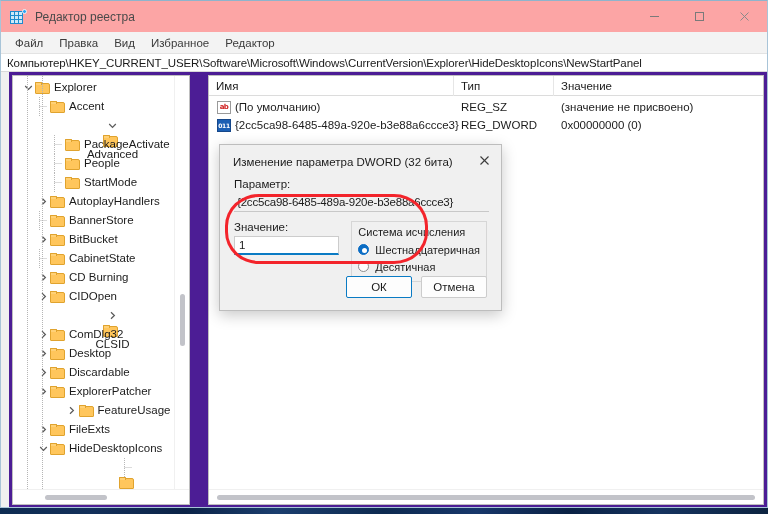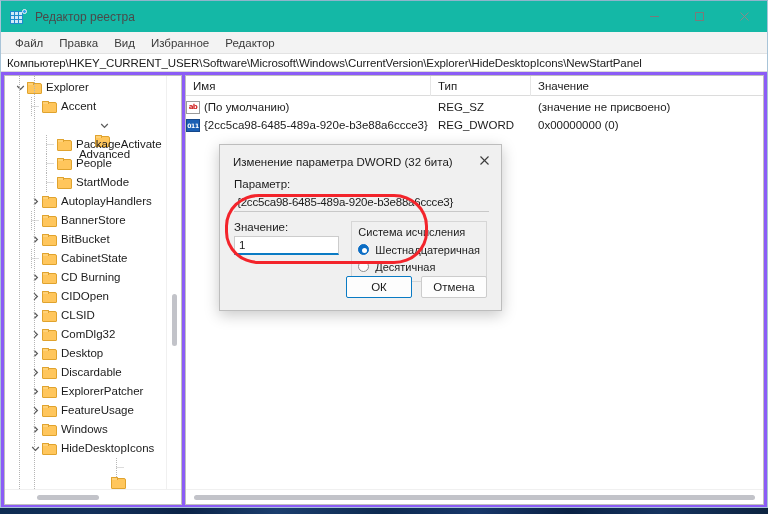--- a/index.html
+++ b/index.html
@@ -21,21 +21,21 @@
     background: #f0f0f0;
     border: 1px solid #a8c4d8;
     border-top: 1px solid #8fb4cc;
     display: flex;
     flex-direction: column;
   }
 
   
   #titlebar {
     height: 31px;
-    background: #14b8a6;
+    background: #fca5a5;
     display: flex;
     align-items: center;
     flex-shrink: 0;
     position: relative;
   }
   #app-icon {
     width: 16px; height: 16px;
     margin-left: 9px;
     position: relative;
     flex-shrink: 0;
@@ -108,24 +108,25 @@
     font-size: 11.5px;
     color: #1b1b1b;
     white-space: nowrap;
     letter-spacing: -0.1px;
   }
 
   
   #panes {
     flex: 1;
     display: flex;
-    background: #8b5cf6;
+    background: #4c1d95;
     padding: 3px 3px 2px 3px;
-    gap: 3px;
+    gap: 18px;
     min-height: 0;
+    margin-left: 8px;
   }
 
   
   #tree-pane {
     width: 178px;
     background: #ffffff;
     border: 1px solid #bfbfbf;
     position: relative;
     display: flex;
     flex-direction: column;
@@ -256,21 +257,21 @@
     padding-top: 2px;
   }
   .list-row {
     height: 18px;
     display: flex;
     align-items: center;
     font-size: 11.5px;
     color: #1b1b1b;
     white-space: nowrap;
   }
-  .cell-name { width: 245px; display: flex; align-items: center; padding-left: 0; }
+  .cell-name { width: 245px; display: flex; align-items: center; padding-left: 8px; }
   .cell-type { width: 100px; padding-left: 7px; }
   .cell-value { flex: 1; padding-left: 7px; }
 
   .val-icon {
     width: 14px; height: 13px;
     margin-right: 4px;
     flex-shrink: 0;
     border: 1px solid #9a9a9a;
     background: #ffffff;
     display: flex;
@@ -637,21 +638,21 @@
               <svg width="9" height="9" viewBox="0 0 9 9">
                 <polyline points="3,1.2 6.4,4.5 3,7.8" fill="none" stroke="#5a5a5a" stroke-width="1.2"></polyline>
               </svg>
             </span>
             <span class="folder">
               <span class="back"></span>
               <span class="tab"></span>
             </span>
             <span class="tree-label">CIDOpen</span>
           </div>
-          <div class="tree-row" style="padding-left: 23px;">
+          <div class="tree-row" style="padding-left: 23px; flex-direction: column;">
             <span class="twisty">
               <svg width="9" height="9" viewBox="0 0 9 9">
                 <polyline points="3,1.2 6.4,4.5 3,7.8" fill="none" stroke="#5a5a5a" stroke-width="1.2"></polyline>
               </svg>
             </span>
             <span class="folder">
               <span class="back"></span>
               <span class="tab"></span>
             </span>
             <span class="tree-label">CLSID</span>
@@ -697,21 +698,21 @@
               <svg width="9" height="9" viewBox="0 0 9 9">
                 <polyline points="3,1.2 6.4,4.5 3,7.8" fill="none" stroke="#5a5a5a" stroke-width="1.2"></polyline>
               </svg>
             </span>
             <span class="folder">
               <span class="back"></span>
               <span class="tab"></span>
             </span>
             <span class="tree-label">ExplorerPatcher</span>
           </div>
-          <div class="tree-row" style="padding-left: 23px;">
+          <div class="tree-row" style="padding-left: 33px; justify-content: center;">
             <span class="twisty">
               <svg width="9" height="9" viewBox="0 0 9 9">
                 <polyline points="3,1.2 6.4,4.5 3,7.8" fill="none" stroke="#5a5a5a" stroke-width="1.2"></polyline>
               </svg>
             </span>
             <span class="folder">
               <span class="back"></span>
               <span class="tab"></span>
             </span>
             <span class="tree-label">FeatureUsage</span>
@@ -719,21 +720,21 @@
           <div class="tree-row" style="padding-left: 23px;">
             <span class="twisty">
               <svg width="9" height="9" viewBox="0 0 9 9">
                 <polyline points="3,1.2 6.4,4.5 3,7.8" fill="none" stroke="#5a5a5a" stroke-width="1.2"></polyline>
               </svg>
             </span>
             <span class="folder">
               <span class="back"></span>
               <span class="tab"></span>
             </span>
-            <span class="tree-label">Windows</span>
+            <span class="tree-label">FileExts</span>
           </div>
           <div class="tree-row" style="padding-left: 23px;">
             <span class="twisty">
               <svg width="9" height="9" viewBox="0 0 9 9">
                 <polyline points="1.2,3 4.5,6.4 7.8,3" fill="none" stroke="#5a5a5a" stroke-width="1.2"></polyline>
               </svg>
             </span>
             <span class="folder">
               <span class="back"></span>
               <span class="tab"></span>

